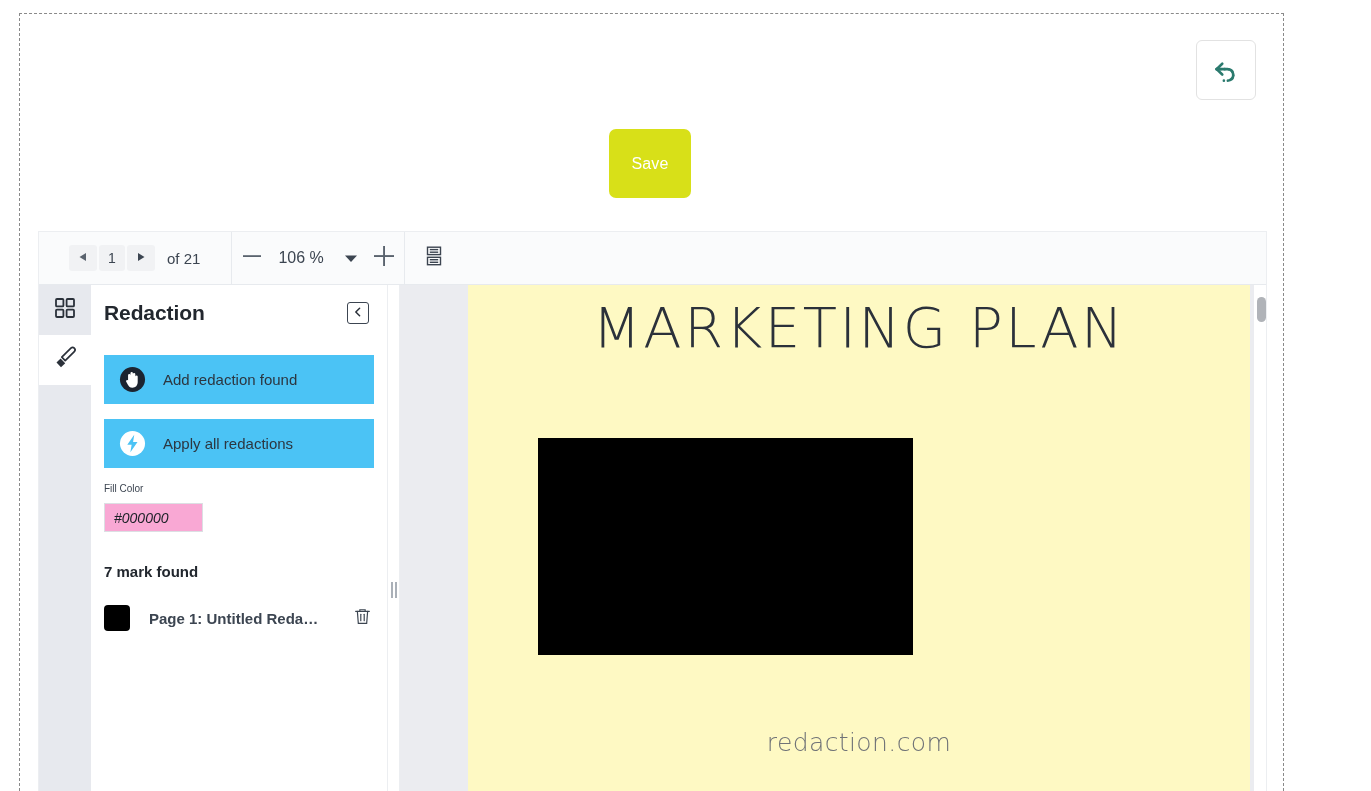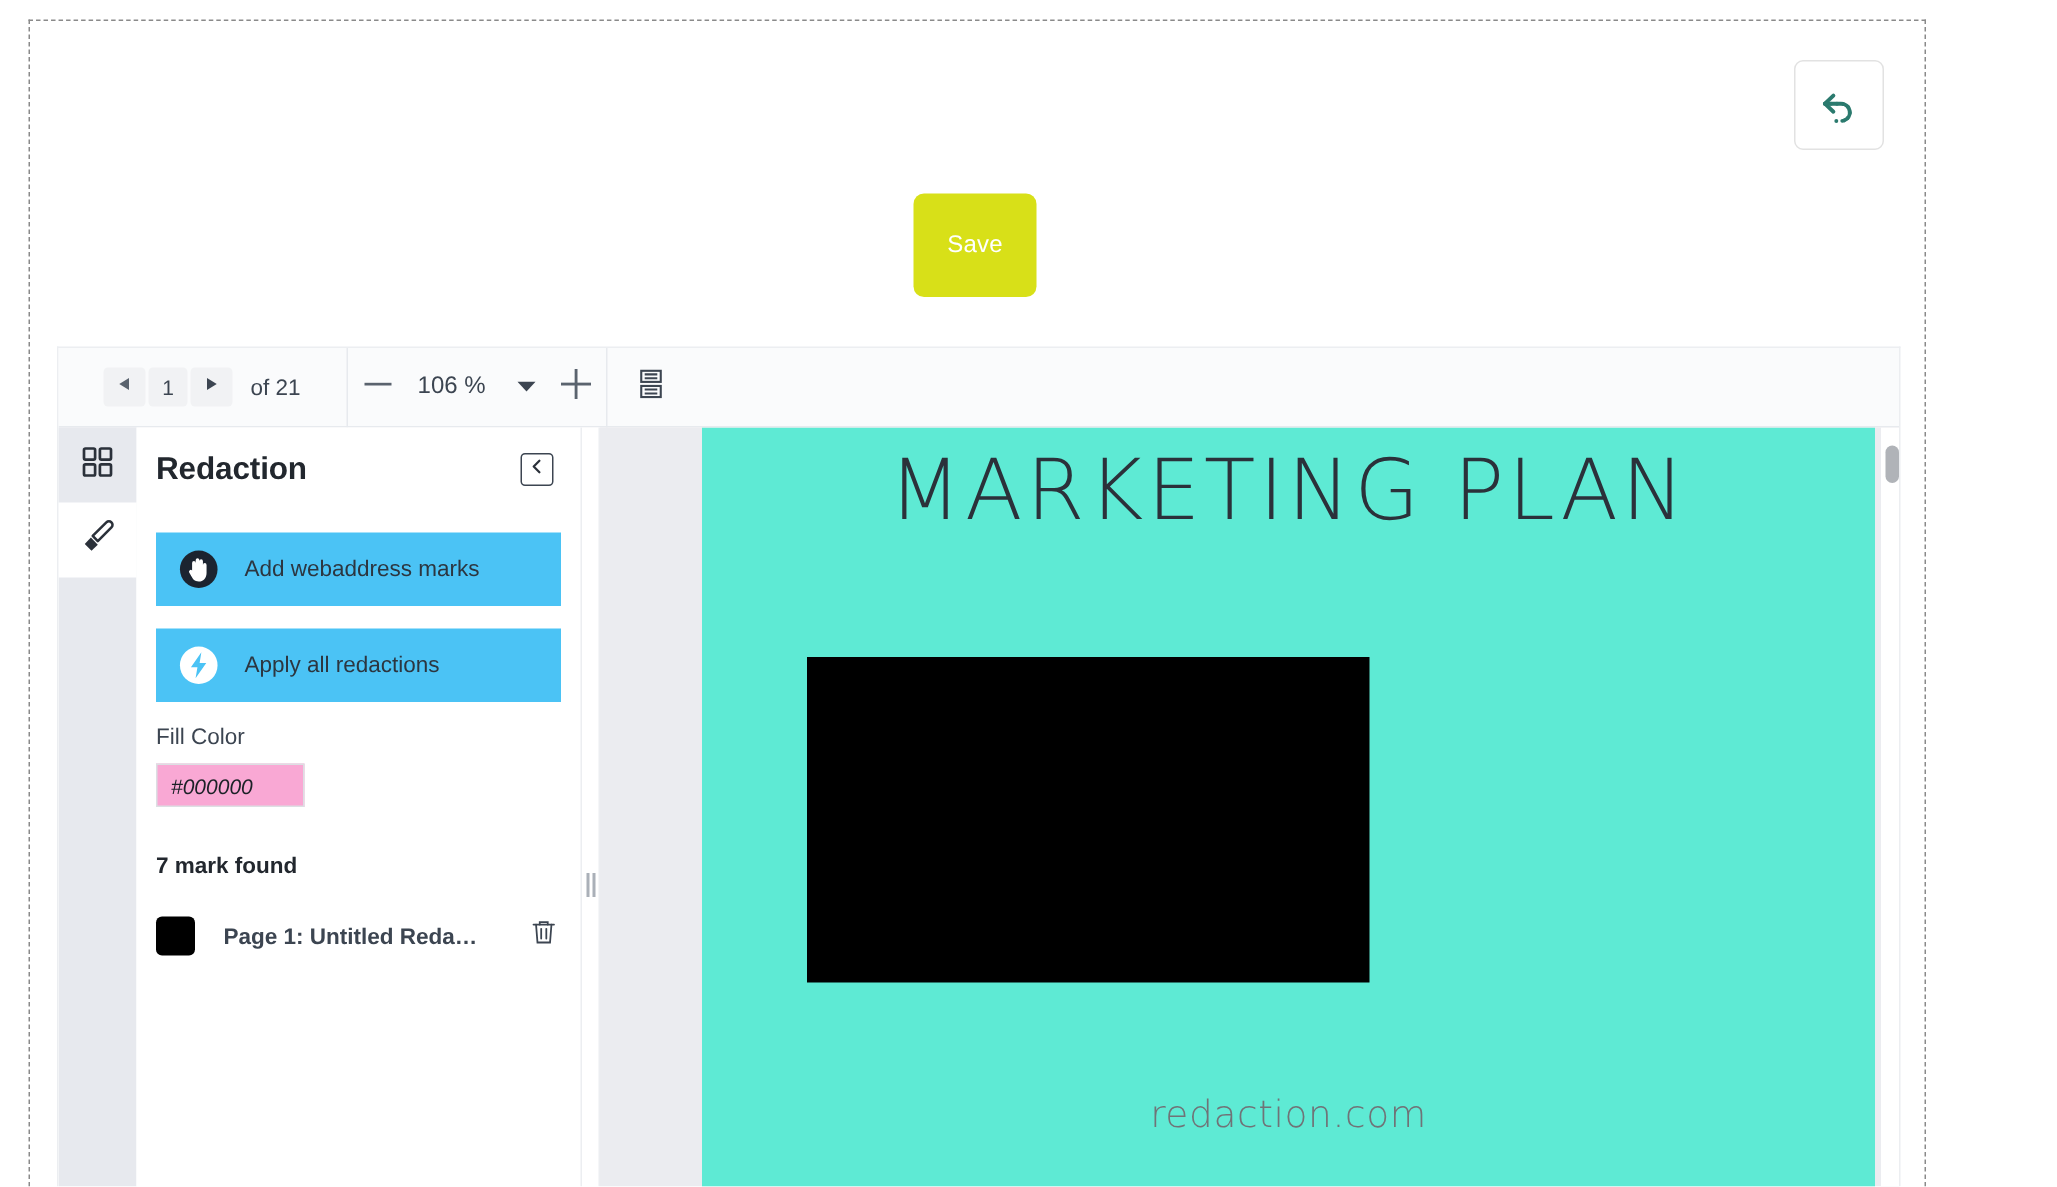--- a/index.html
+++ b/index.html
@@ -213,21 +213,21 @@
     display: flex; align-items: center; justify-content: center;
     flex-shrink: 0;
   }
   .action-btn .lbl {
     font-size: 15px;
     color: #2c3640;
   }
 
   .fill-label {
     padding: 0 13px;
-    font-size: 15px;
+    font-size: 10px;
     color: #3c4551;
     margin-top: 7px;
   }
   .fill-row {
     margin: 9px 0 0 13px;
     display: flex;
     width: 99px; height: 29px;
     border: 1px solid #dcdfe3;
     background: #f9a8d4;
   }
@@ -309,21 +309,21 @@
   .doc-area {
     flex: 1;
     background: #ebecf0;
     position: relative;
     overflow: hidden;
   }
   .page {
     position: absolute;
     left: 68px; top: 0;
     width: 782px; height: 507px;
-    background: #5eead4;
+    background: #fef9c3;
   }
   .doc-title {
     position: absolute;
     left: 0; right: 0; top: 10px;
     text-align: center;
     font-size: 56px;
     font-weight: 300;
     color: #2b313a;
     letter-spacing: 2.5px;
     font-family: "DejaVu Sans", sans-serif;
@@ -486,21 +486,21 @@
           <div class="action-btn">
             <span class="icon-wrap">
               <svg width="27" height="27" viewBox="0 0 28 28">
                 <circle cx="14" cy="14" r="13" fill="#1c2430"></circle>
                 <path d="M9.4 14.6 V9.6 a1.25 1.25 0 0 1 2.5 0 V13.9 V7.6 a1.25 1.25 0 0 1 2.5 0 V13.9 V8.4
                          a1.25 1.25 0 0 1 2.5 0 V14.3 V11.0 a1.25 1.25 0 0 1 2.5 0 V16.6
                          c0 3.6 -2.3 5.9 -5.4 5.9 c-3.0 0 -4.0 -1.6 -5.1 -3.6 l-1.5 -2.7
                          a1.2 1.2 0 0 1 2.0 -1.3 Z" fill="#ffffff"></path>
               </svg>
             </span>
-            <span class="lbl">Add webaddress marks</span>
+            <span class="lbl">Add redaction found</span>
           </div>
 
           <div class="action-btn">
             <span class="icon-wrap">
               <svg width="27" height="27" viewBox="0 0 28 28">
                 <circle cx="14" cy="14" r="13" fill="#ffffff"></circle>
                 <polygon points="15.8,5 8.6,15.4 13.1,15.4 11.8,23 19.2,12.4 14.6,12.4" fill="#4bc3f5"></polygon>
               </svg>
             </span>
             <span class="lbl">Apply all redactions</span>

